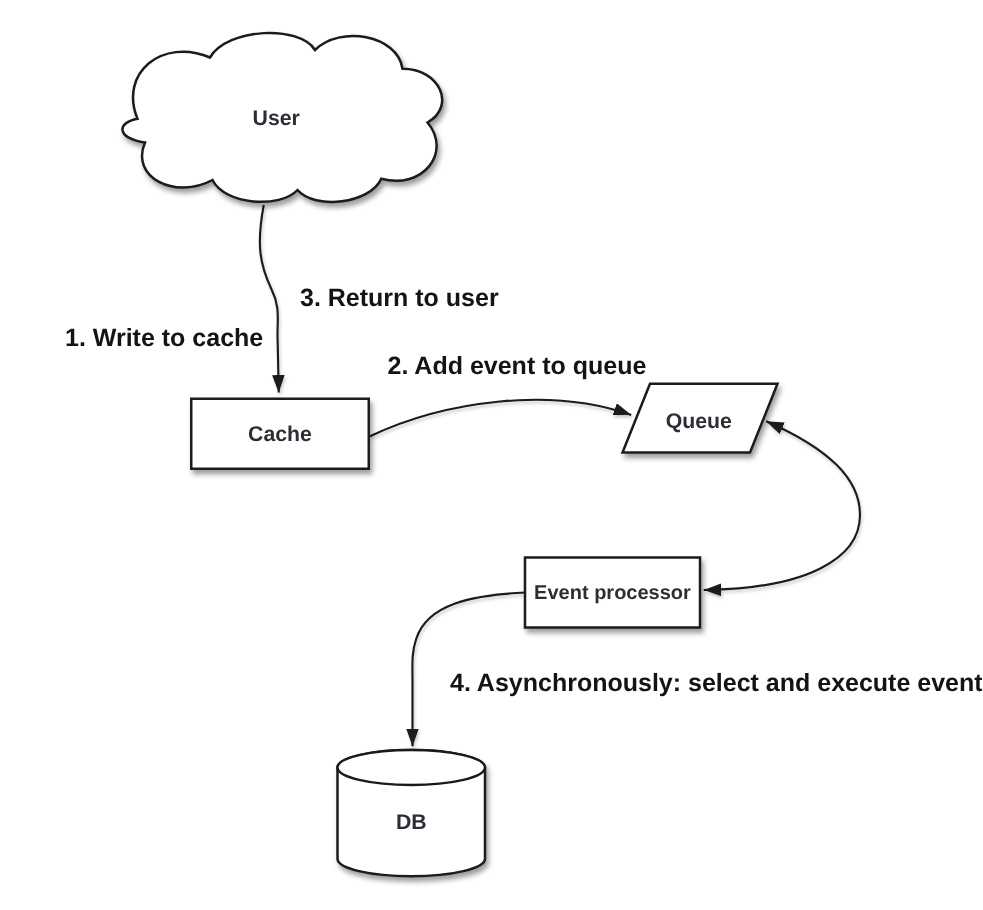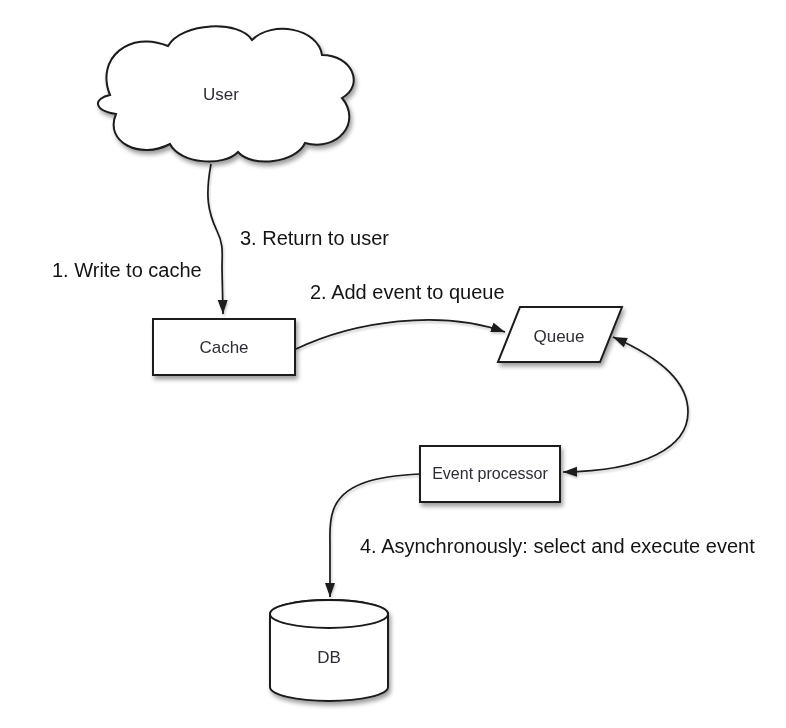--- a/index.html
+++ b/index.html
@@ -7,20 +7,21 @@
     padding: 0;
     background: var(--bg, #ffffff);
     font-family: "Liberation Sans", sans-serif;
   }
   .canvas {
     position: relative;
     width: 786px;
     height: 728px;
     background: var(--bg, #ffffff);
     overflow: hidden;
+    font-weight: bold;
   }
   svg { display: block; }
   .shape {
     fill: var(--node-fill, #ffffff);
     stroke: var(--stroke, #1a1a1a);
     stroke-width: 2;
   }
   .edge {
     fill: none;
     stroke: var(--stroke, #1a1a1a);

